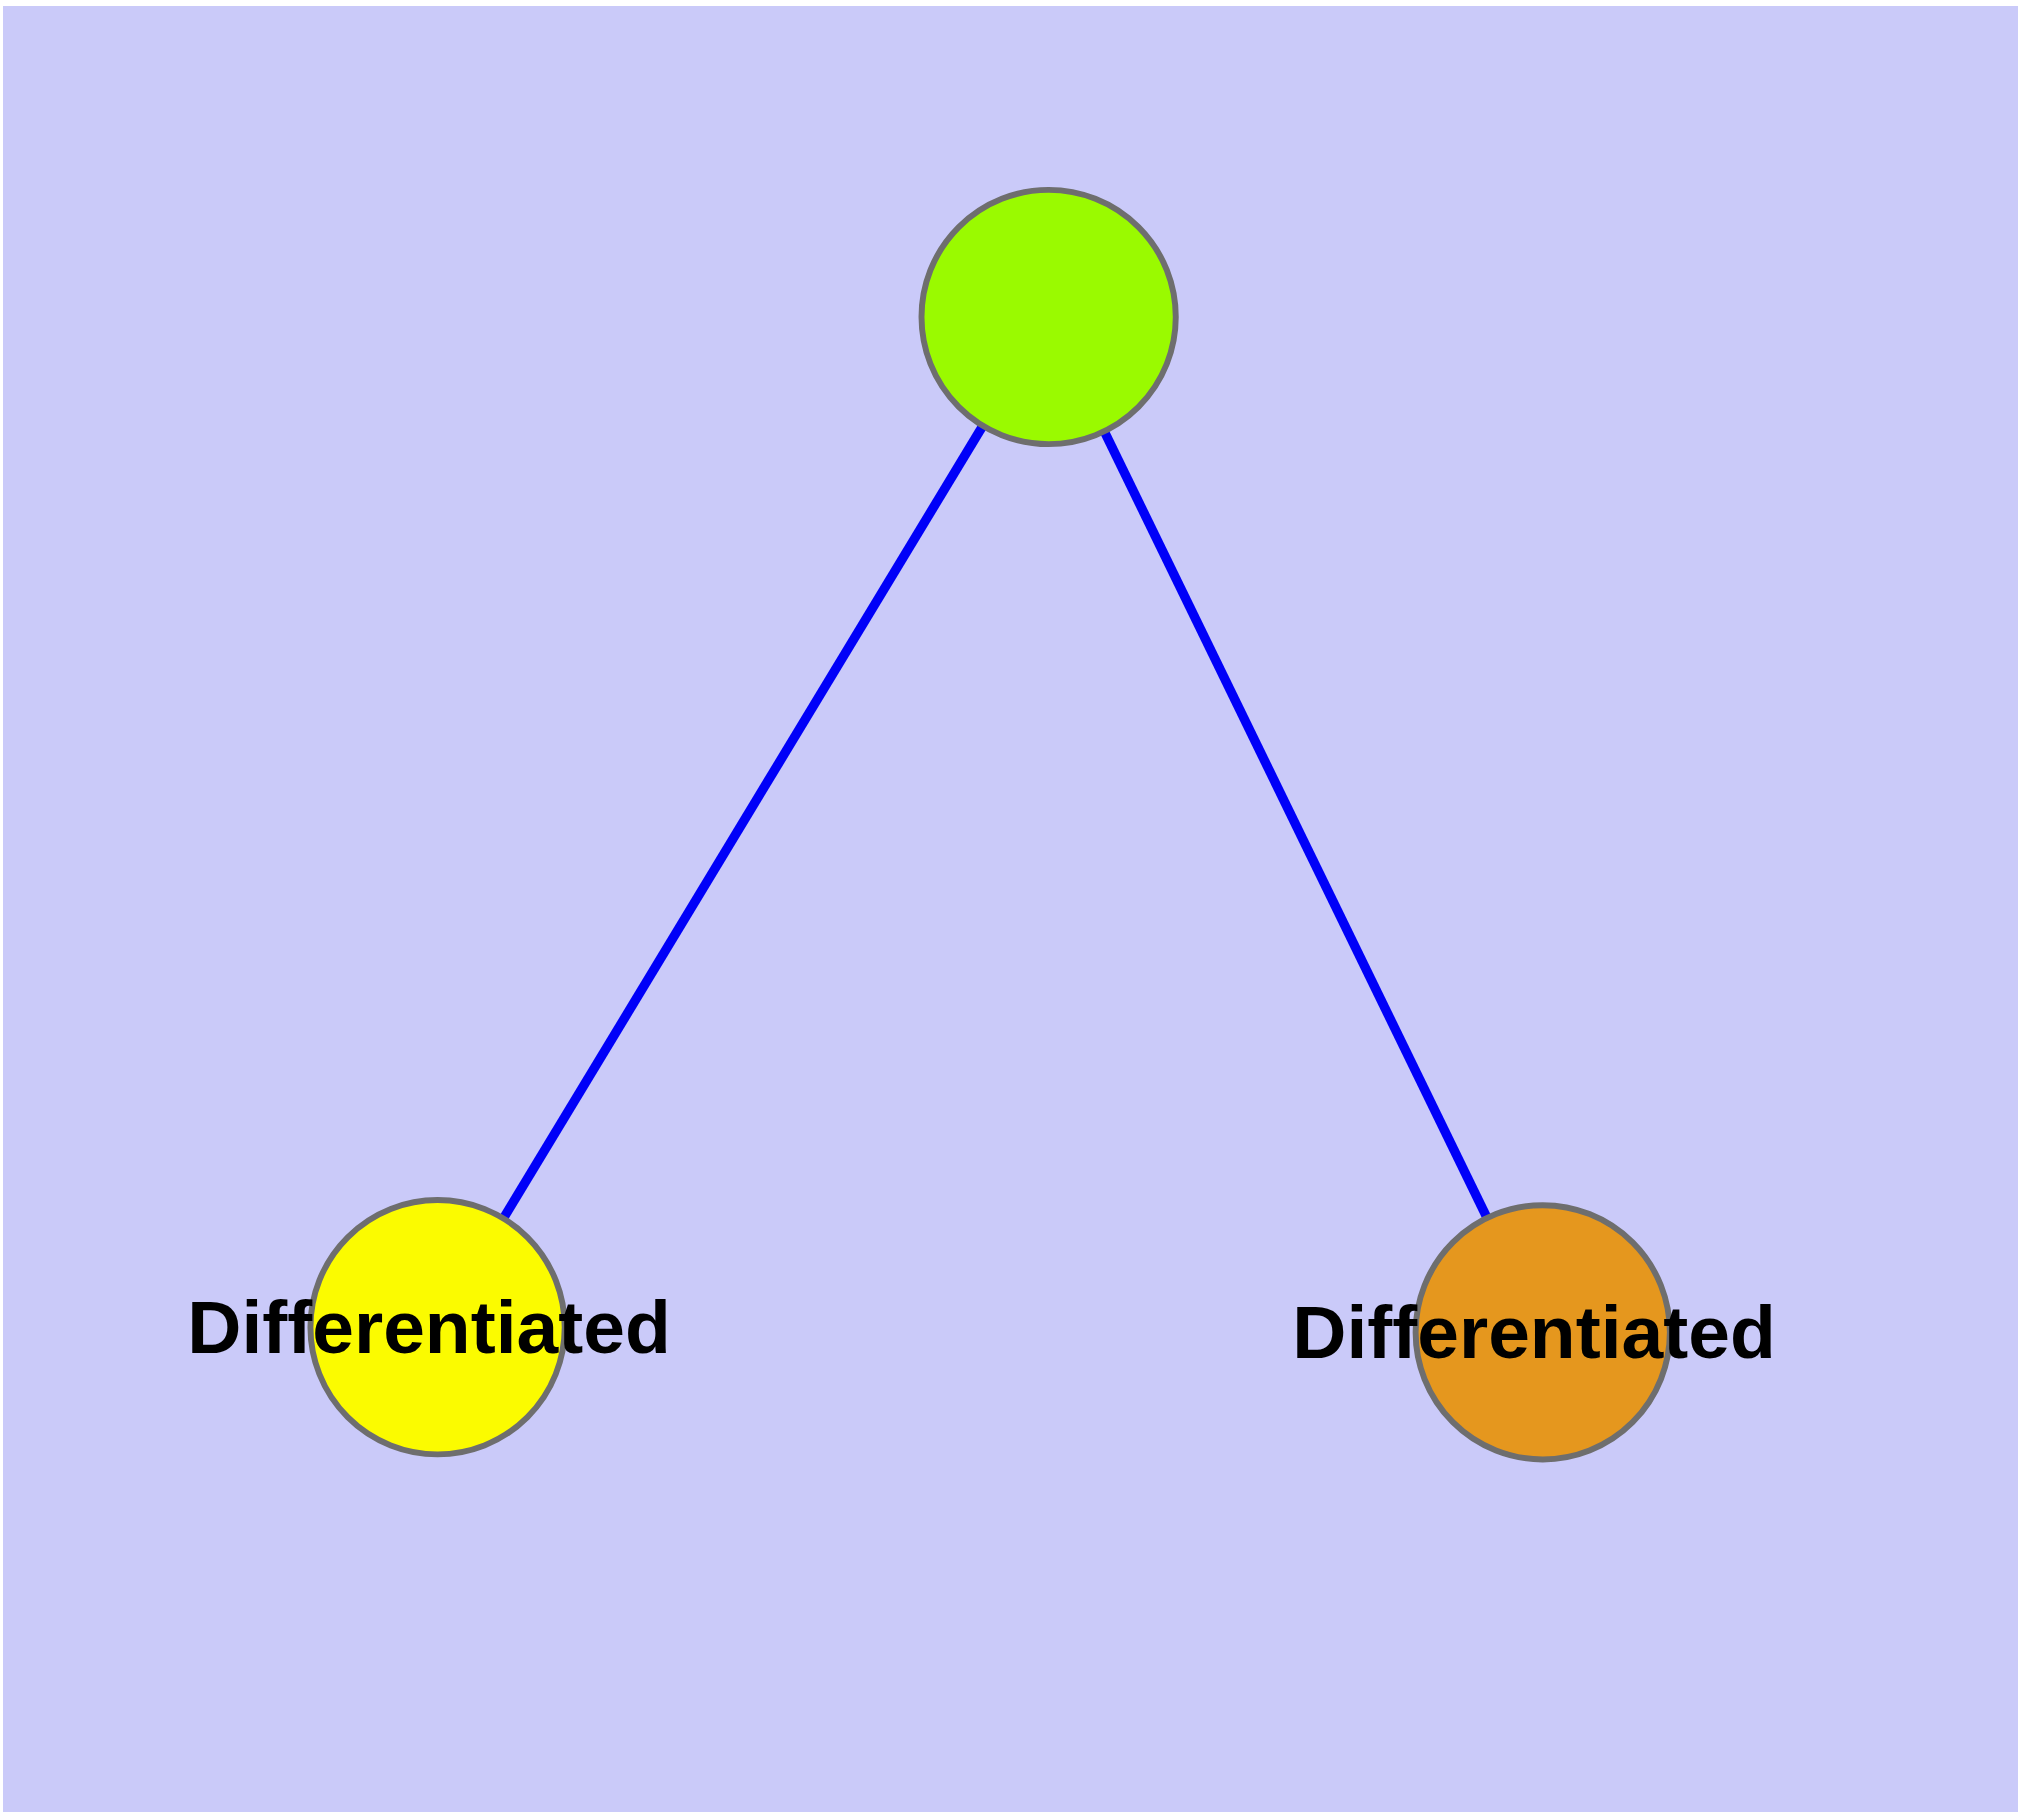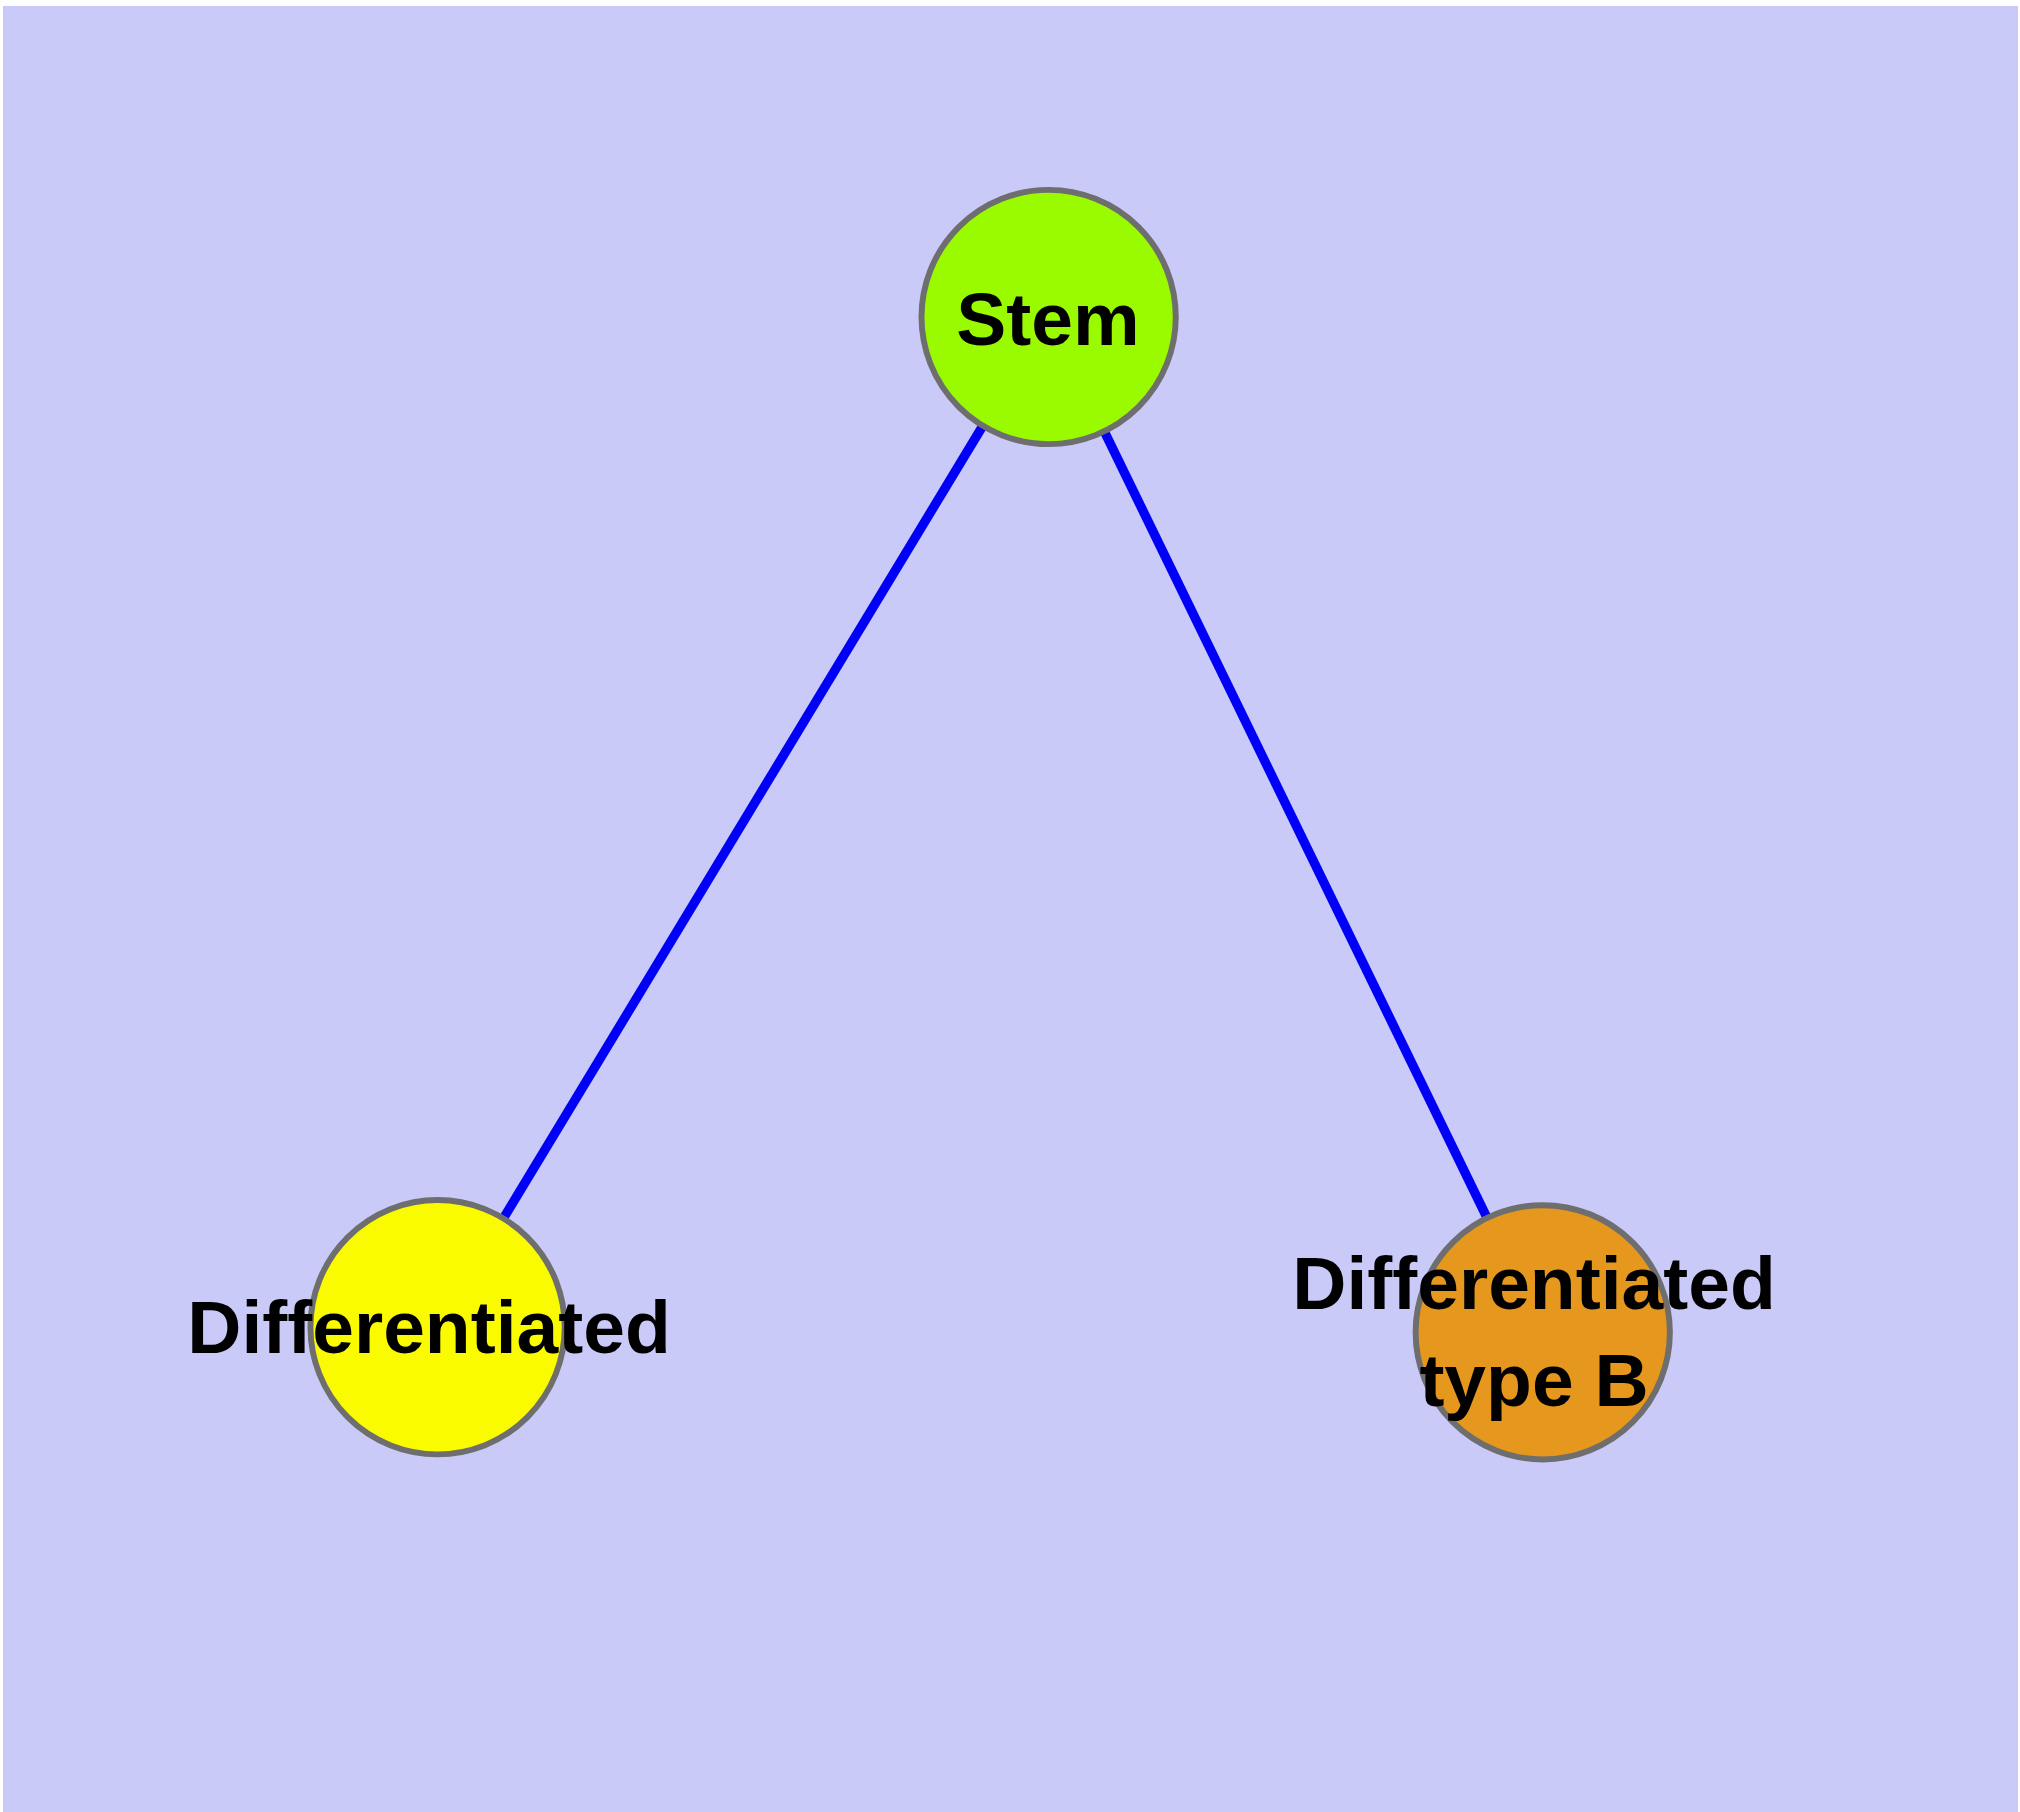--- a/index.html
+++ b/index.html
@@ -69,27 +69,23 @@
   <svg class="graph-layer" viewBox="0 0 2384 2138">
 
     <line class="graph-edge" x1="1237" y1="374" x2="516" y2="1566" stroke="#0000F8"></line>
     <line class="graph-edge" x1="1237" y1="374" x2="1820" y2="1572" stroke="#0000F8"></line>
 
     <circle class="graph-node" cx="1237" cy="374" r="150" fill="#9AFA00"></circle>
     <circle class="graph-node" cx="516" cy="1566" r="150" fill="#FBFB00"></circle>
     <circle class="graph-node" cx="1820" cy="1572" r="150" fill="#E5971E"></circle>
   </svg>
 
-  <div class="node-label label-stem">
-    <span class="label-line">Stem</span>
-  </div>
 
   <div class="node-label label-type-a">
     <span class="label-line">Differentiated</span>
   </div>
 
   <div class="node-label label-type-b">
     <span class="label-line">Differentiated</span>
-    <span class="label-line">type B</span>
   </div>
 
 </div>
 
 
 </body></html>

